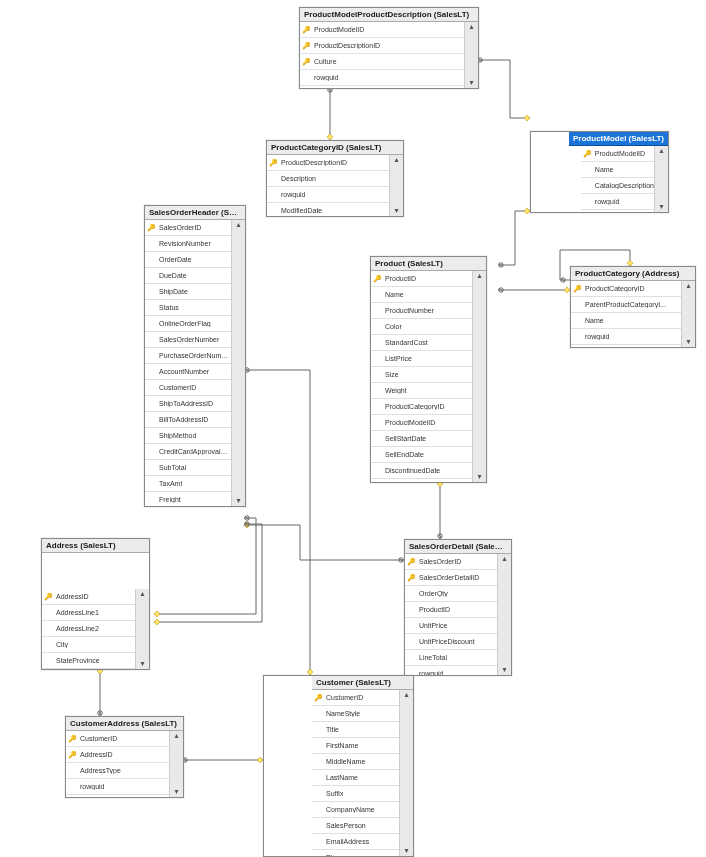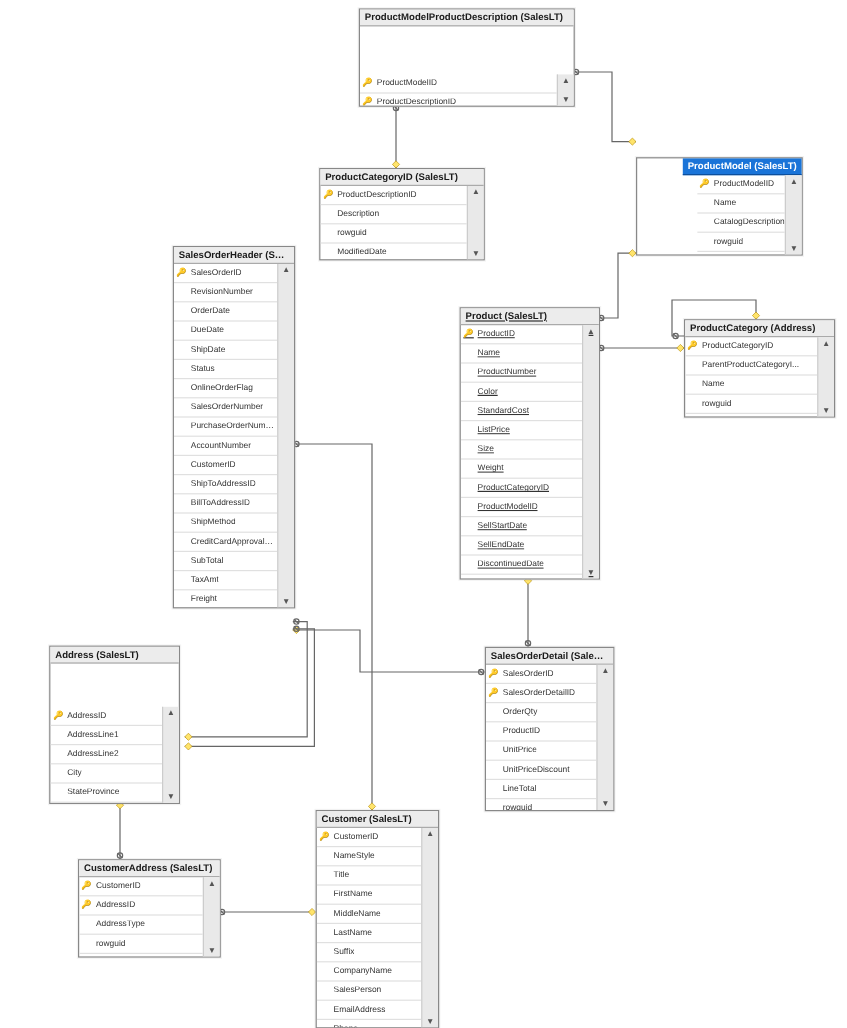--- a/index.html
+++ b/index.html
@@ -157,21 +157,21 @@
 
     <polyline points="100,716 100,668"></polyline>
     <use href="#infMark" x="100" y="713"></use>
     <use href="#keyMark" x="100" y="671"></use>
 
     <polyline points="182,760 263,760"></polyline>
     <use href="#infMark" x="185" y="760"></use>
     <use href="#keyMark" x="260" y="760"></use>
   </svg>
 
-<div class="tbl" style="left: 299px; top: 7px; width: 178px; height: 80px; gap: 40px;">
+<div class="tbl" style="left: 299px; top: 7px; width: 178px; height: 80px;">
       <div class="tbl-header">ProductModelProductDescription (SalesLT)</div>
       <div class="tbl-body">
         <div class="rows">
           <div class="row">
             <div class="key-col">
               <span class="key-icon">🔑</span>
             </div>
             <div class="col-name">ProductModelID</div>
           </div>
           <div class="row">
@@ -339,21 +339,21 @@
             <div class="key-col"></div>
             <div class="col-name">Freight</div>
           </div>
         </div>
         <div class="scroll">
           <div class="arrow">▴</div>
           <div class="arrow">▾</div>
         </div>
       </div>
     </div>
-    <div class="tbl" style="left: 383px; top: 256px; width: 115px; height: 225px; text-decoration: underline;">
+    <div class="tbl" style="left: 370px; top: 256px; width: 115px; height: 225px;">
       <div class="tbl-header">Product (SalesLT)</div>
       <div class="tbl-body">
         <div class="rows">
           <div class="row">
             <div class="key-col">
               <span class="key-icon">🔑</span>
             </div>
             <div class="col-name">ProductID</div>
           </div>
           <div class="row">
@@ -530,21 +530,21 @@
             <div class="key-col"></div>
             <div class="col-name">rowguid</div>
           </div>
         </div>
         <div class="scroll">
           <div class="arrow">▴</div>
           <div class="arrow">▾</div>
         </div>
       </div>
     </div>
-    <div class="tbl" style="left: 263px; top: 675px; width: 101px; height: 180px;">
+    <div class="tbl" style="left: 263px; top: 675px; width: 101px; height: 180px; padding-left: 48px;">
       <div class="tbl-header">Customer (SalesLT)</div>
       <div class="tbl-body">
         <div class="rows">
           <div class="row">
             <div class="key-col">
               <span class="key-icon">🔑</span>
             </div>
             <div class="col-name">CustomerID</div>
           </div>
           <div class="row">

